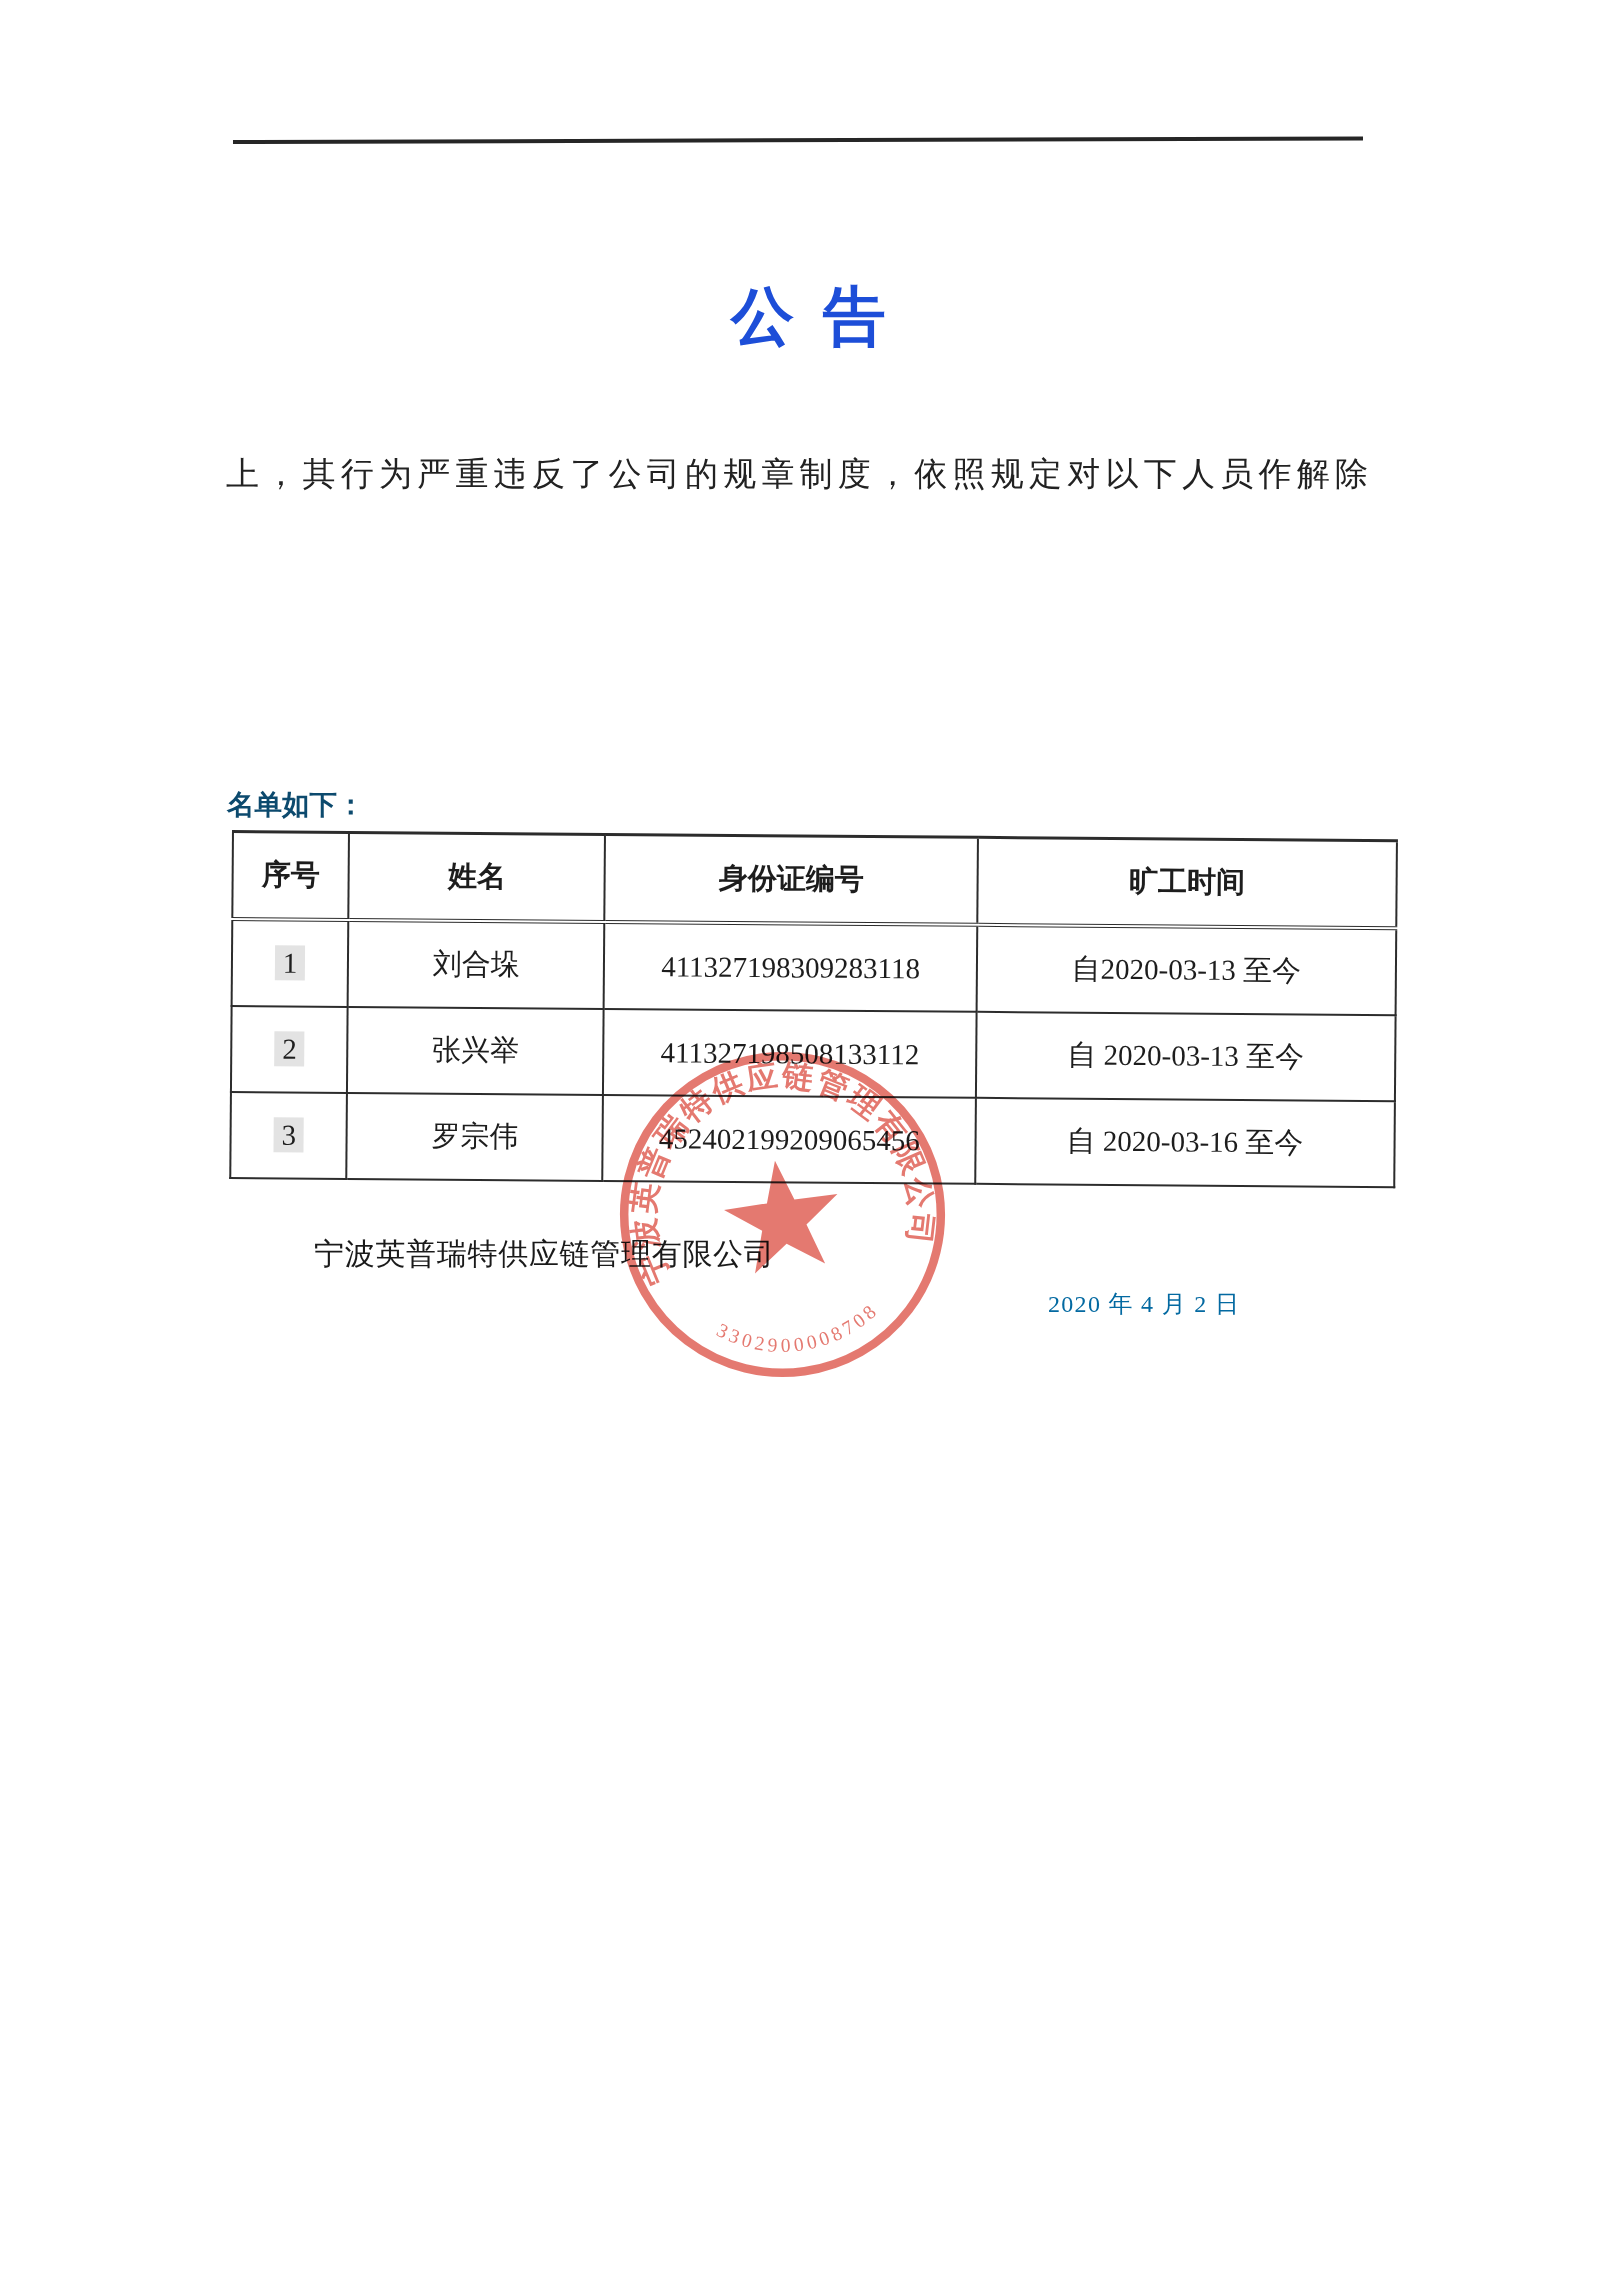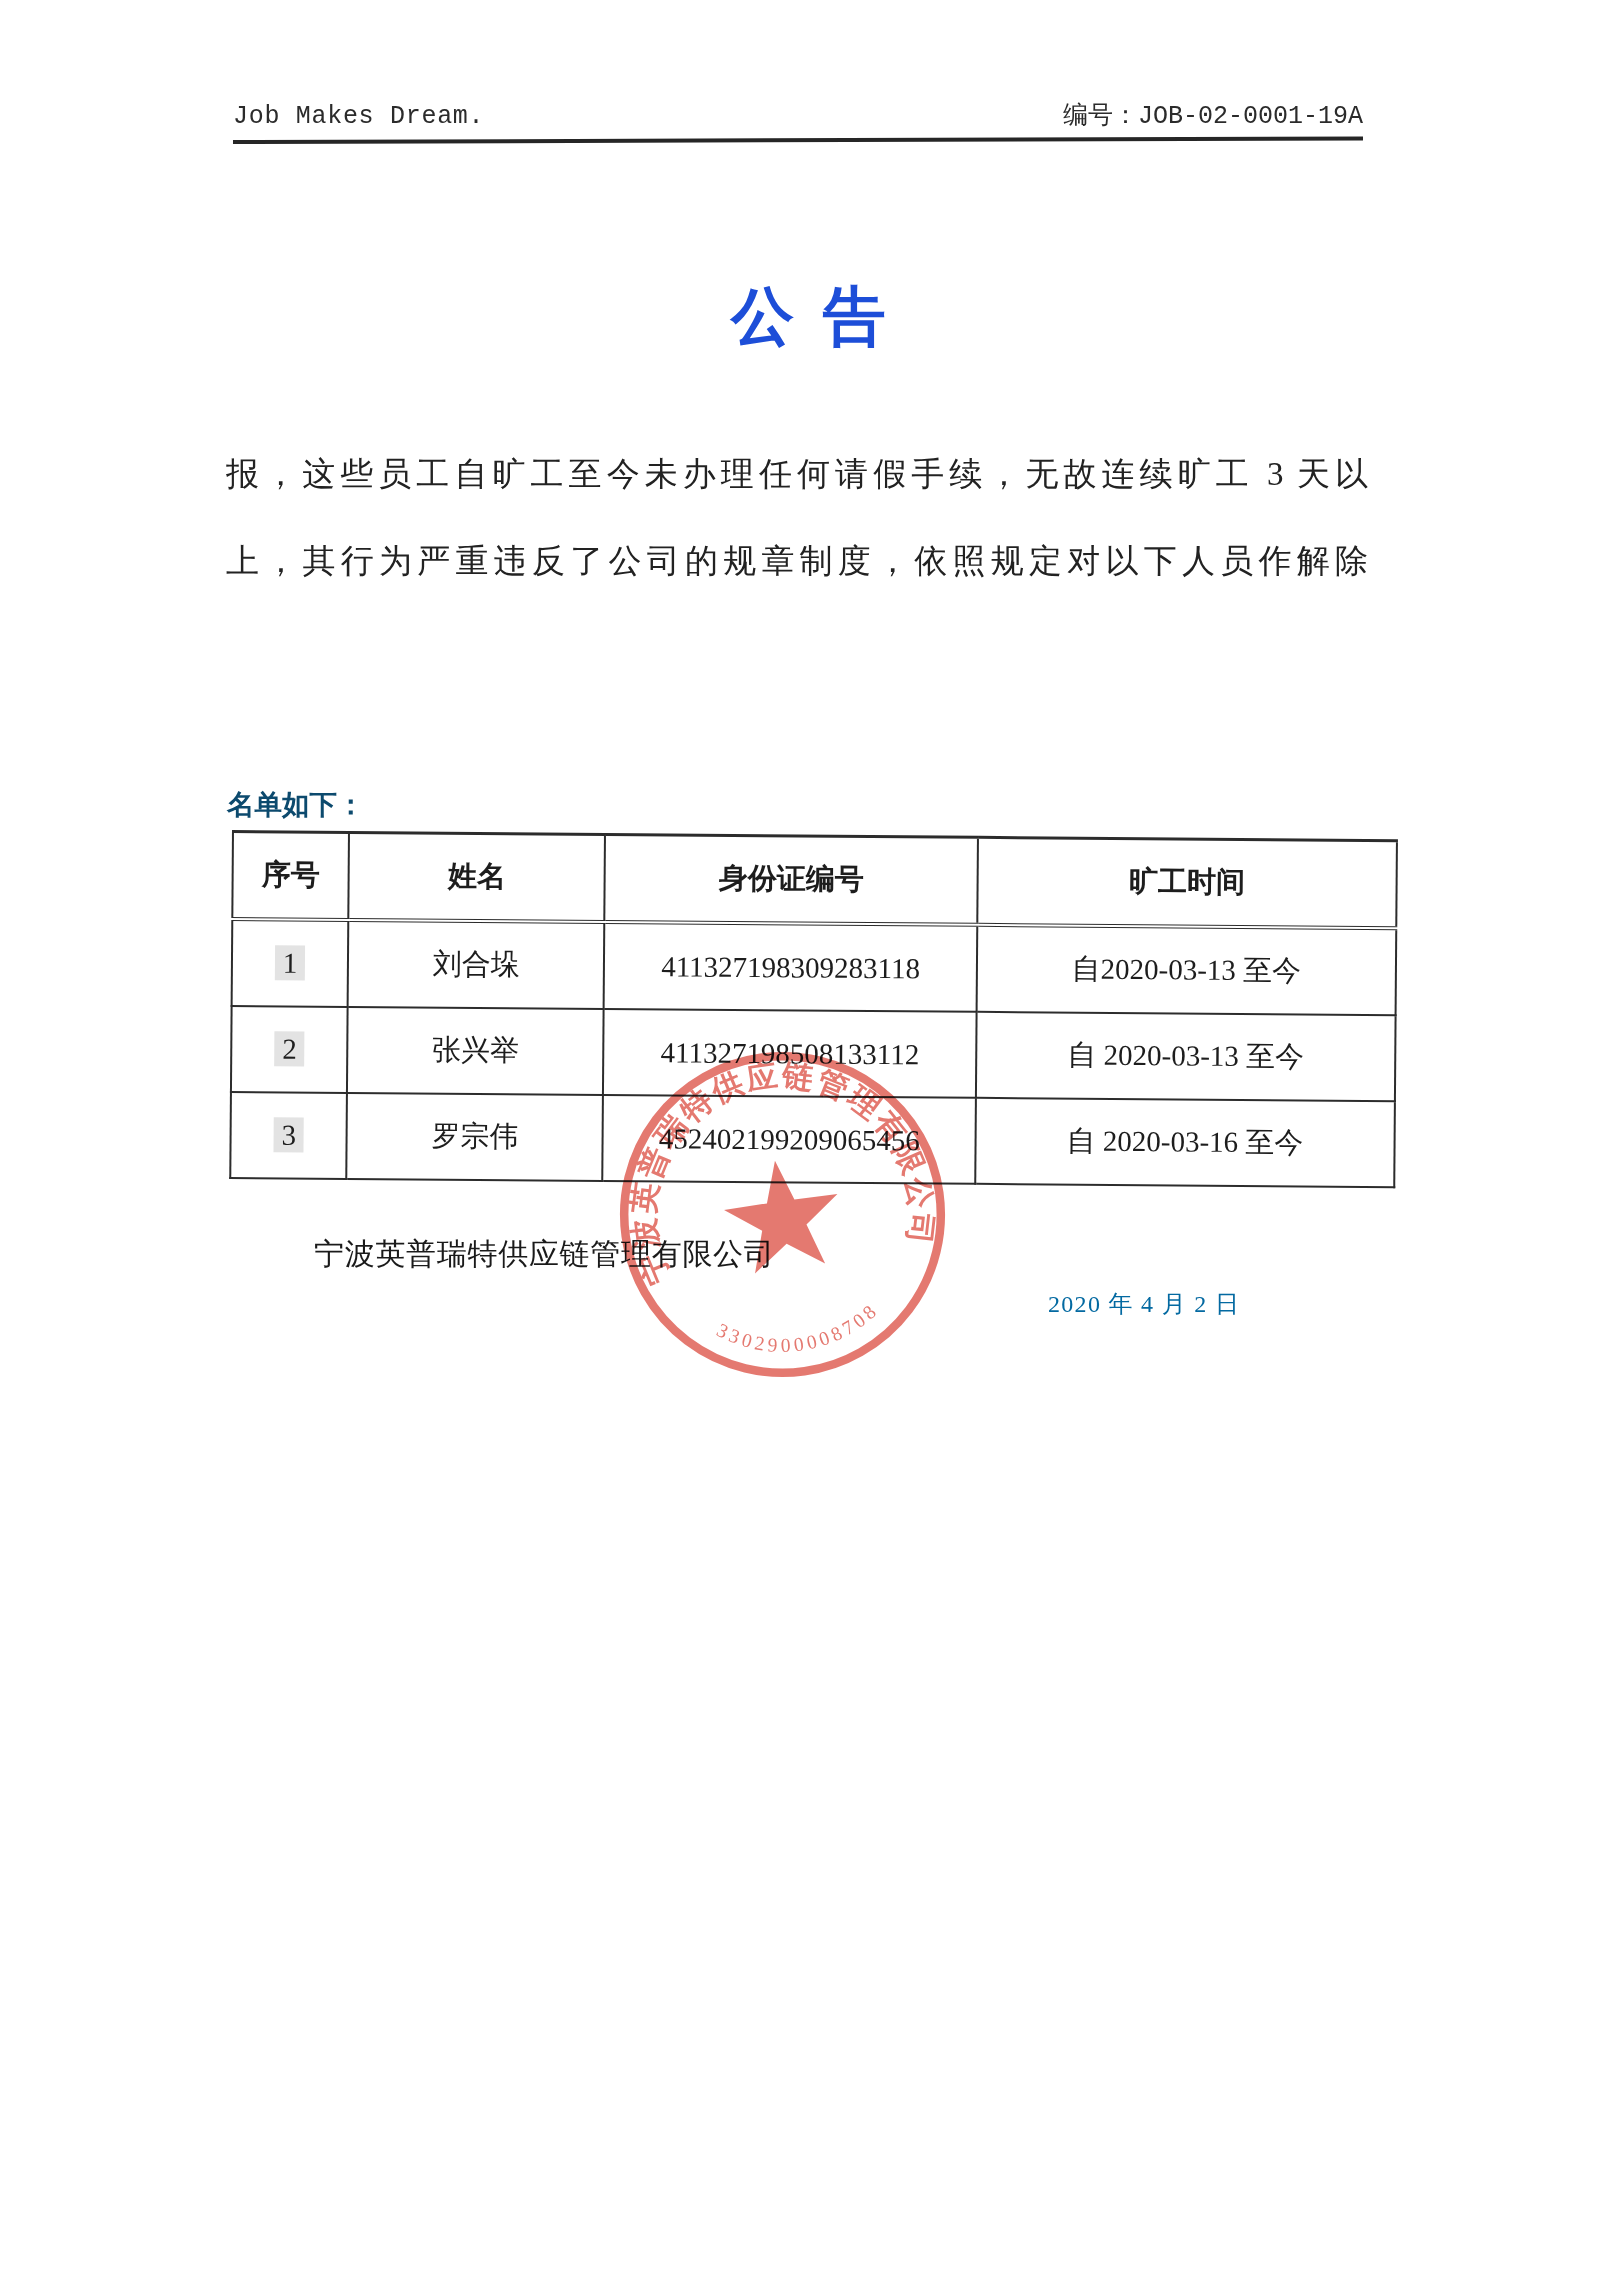--- a/index.html
+++ b/index.html
@@ -74,30 +74,25 @@
   .seal{
     position:absolute;top:1049px;left:617px;width:331px;height:331px;
     mix-blend-mode:multiply;opacity:0.78;
   }
 </style>
 </head>
 <body>
 
 <div class="page">
 
-  <div class="hdr">
-    <span class="slogan">Job Makes Dream.</span>
-    <span class="docno"><span>编号：</span><span class="code">JOB-02-0001-19A</span></span>
-  </div>
   <div class="rule"></div>
 
   <div class="title">公 告</div>
 
   <div class="body-block">
-    <div class="bline">报，这些员工自旷工至今未办理任何请假手续，无故连续旷工 3 天以</div>
     <div class="bline">上，其行为严重违反了公司的规章制度，依照规定对以下人员作解除</div>
   </div>
 
   <div class="list-label">名单如下：</div>
 
   <table class="roster">
     <tbody>
         <tr>
       <th class="col-no">序号</th>
       <th class="col-name">姓名</th>

